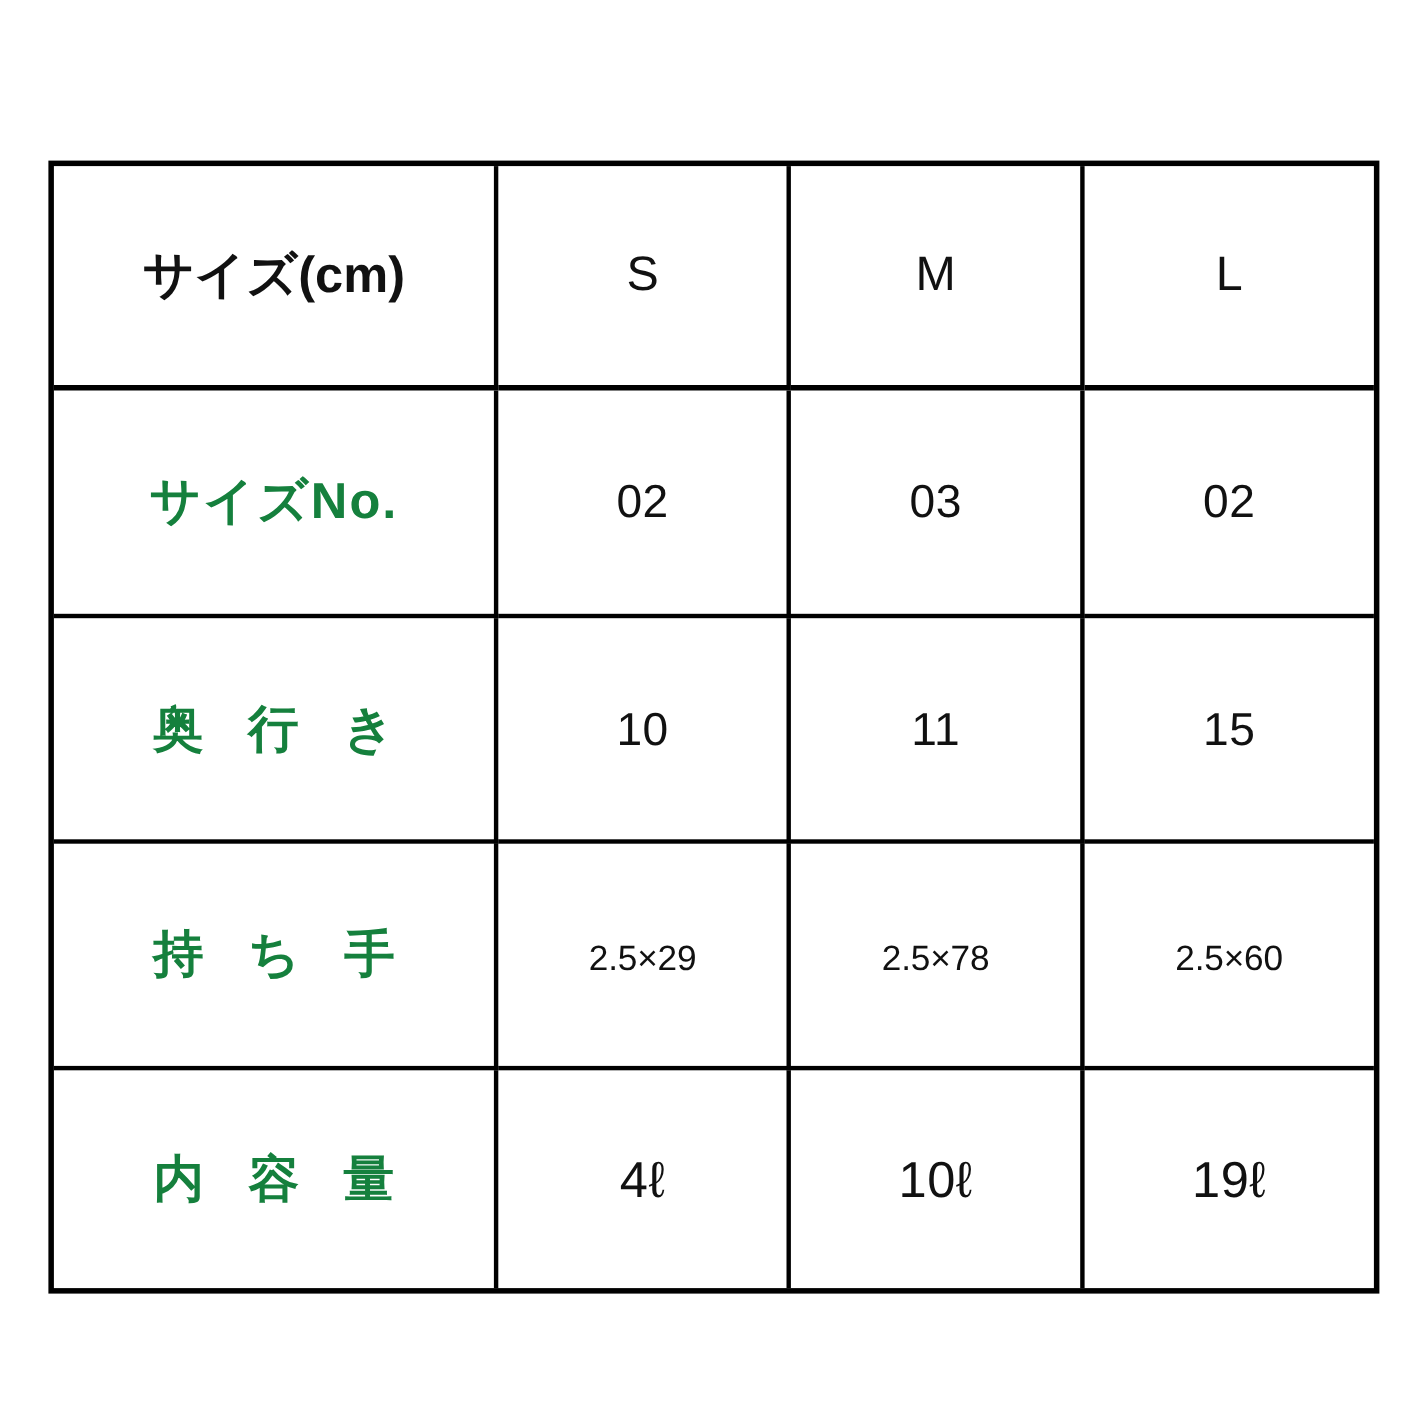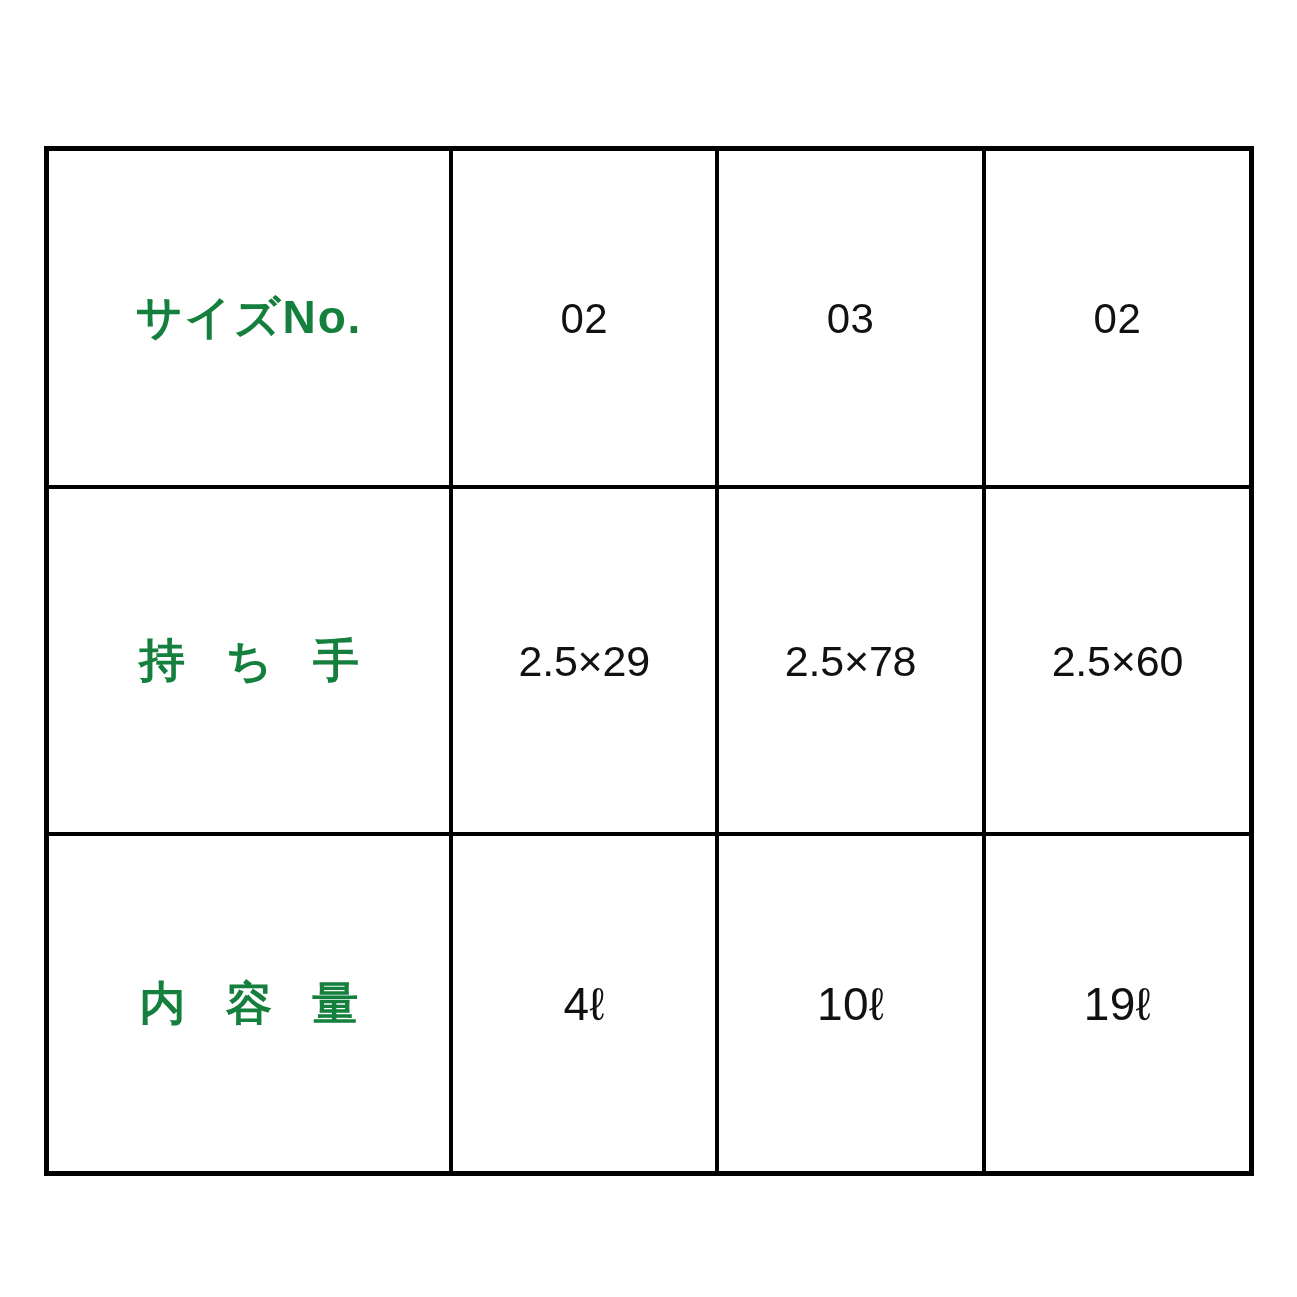--- a/index.html
+++ b/index.html
@@ -69,21 +69,21 @@
   .label.spaced {
     letter-spacing: 0.30em;
     padding-left: 0.30em;
   }
   .val {
     font-size: 42px;
     color: #111111;
     letter-spacing: 0.01em;
   }
   .val.small {
-    font-size: 43px;
+    font-size: 32px;
     letter-spacing: -0.005em;
   }
   .val.liter {
     font-size: 46px;
   }
   .hdr-label {
     font-weight: bold;
     font-size: 46px;
   }
   .hdr-val {
@@ -97,38 +97,66 @@
 <div class="page">
   <div class="table-wrap">
     <table class="size-table">
       <colgroup>
         <col class="c0">
           <col class="c1">
           <col class="c2">
           <col class="c3">
       </colgroup>
       <tbody>
+        <tr class="rule-thick">
+          <td class="sep">
+            <span class="hdr-label">サイズ(cm)</span>
+          </td>
+          <td class="sep">
+            <span class="hdr-val">S</span>
+          </td>
+          <td class="sep">
+            <span class="hdr-val">M</span>
+          </td>
+          <td>
+            <span class="hdr-val">L</span>
+          </td>
+        </tr>
 
         <tr class="rule">
           <td class="sep">
             <span class="label">サイズNo.</span>
           </td>
           <td class="sep">
             <span class="val">02</span>
           </td>
           <td class="sep">
             <span class="val">03</span>
           </td>
           <td>
             <span class="val">02</span>
           </td>
         </tr>
 
 
 
+        <tr class="rule">
+          <td class="sep">
+            <span class="label spaced">奥 行 き</span>
+          </td>
+          <td class="sep">
+            <span class="val">10</span>
+          </td>
+          <td class="sep">
+            <span class="val">11</span>
+          </td>
+          <td>
+            <span class="val">15</span>
+          </td>
+        </tr>
 
         <tr class="rule">
           <td class="sep">
             <span class="label spaced">持 ち 手</span>
           </td>
           <td class="sep">
             <span class="val small">2.5×29</span>
           </td>
           <td class="sep">
             <span class="val small">2.5×78</span>

